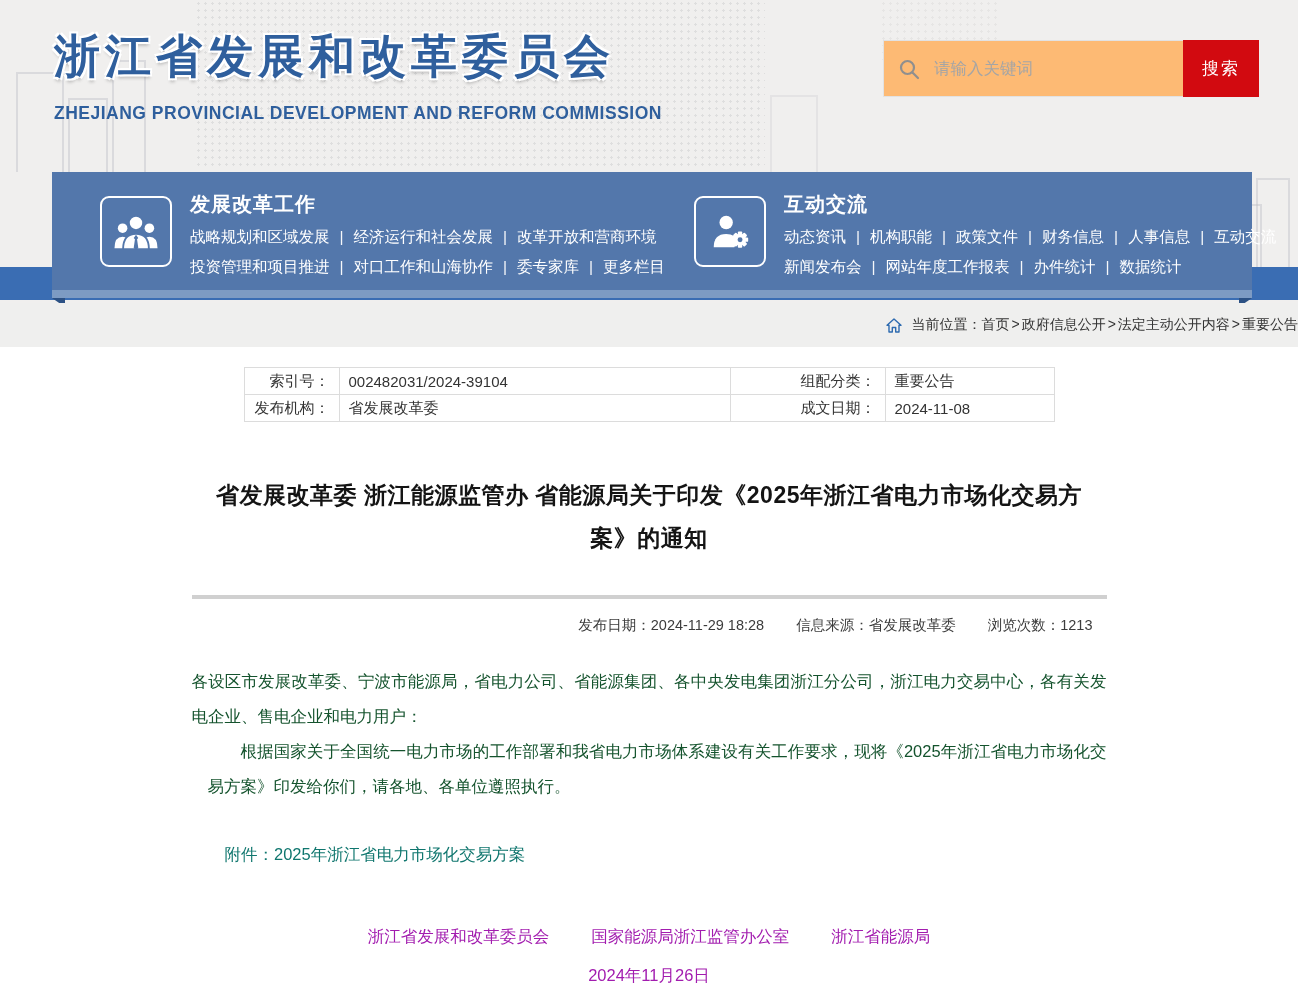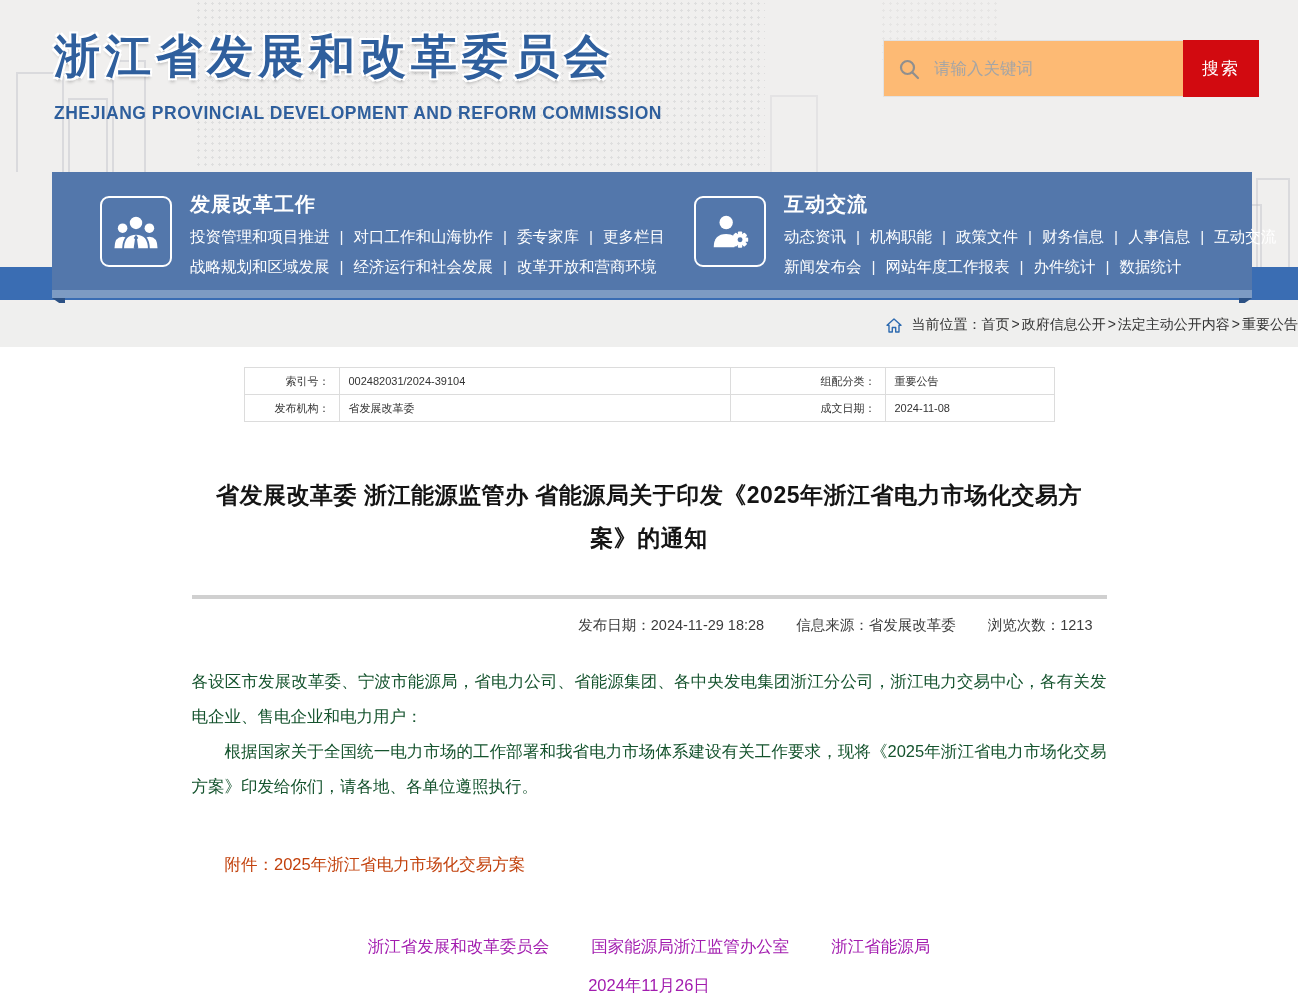--- a/index.html
+++ b/index.html
@@ -86,38 +86,38 @@
     padding-left:86px; font-size:14px; color:#333;justify-content:flex-end;
   }
   .breadcrumb .home { margin-right:9px; display:flex; align-items:center; }
   .crumb { color:#333; cursor:pointer; }
   .crumb:not(:last-child)::after { content:">"; margin:0 2px; color:#333; }
 
   
   .content { width:915px; margin:0 auto; }
   table.doc-info {
     width:810px; margin:20px auto 0; border-collapse:collapse;
-    font-size:11px; color:#333; table-layout:fixed;
+    font-size:15px; color:#333; table-layout:fixed;
   }
   table.doc-info td { border:1px solid #dcdcdc; height:27px; padding:0 9px; background:#fff; }
   td.lbl { text-align:right; color:#333; }
   td.val { text-align:left; }
 
   .title {
     margin:52px 8px 0; font-size:23px; font-weight:bold; color:#141414;
     text-align:center; line-height:1.85; letter-spacing:.5px;
   }
   .divider { margin-top:36px; height:4px; background:#d0d0d0; }
   .meta { margin-top:17px; text-align:right; font-size:14.5px; color:#3c3c3c; }
   .meta .grp { margin:0 14px; }
 
   .body { margin-top:29px; font-size:16.5px; color:#14532d; line-height:35px; text-align:justify; }
   .body p { margin:0; }
-  .body p.indent { text-indent:2em; }
-  .attachment { margin-top:50px; font-size:16.5px; color:#c2410c; text-indent:2em; }
+  .body p.indent { text-indent:2em;margin-left:16px; }
+  .attachment { margin-top:40px; font-size:16.5px; color:#0f766e; text-indent:2em; }
 
   .signature { margin-top:60px; text-align:center; font-size:16.5px; color:#a21caf; }
   .signature .org:not(:first-child) { margin-left:42px; }
   .signature .date { margin-top:17px; }
 </style>
 </head>
 <body>
 
 <div class="page">
 
@@ -164,24 +164,24 @@
             <circle cx="38" cy="19" r="5" fill="#fff"></circle>
             <path d="M29.5,40 q0,-12 8.5,-12 q8.5,0 8.5,12 z" fill="#fff"></path>
             <circle cx="24" cy="13.5" r="7.5" fill="#fff" stroke="#5377ab" stroke-width="2"></circle>
             <path d="M10.5,41 q0,-16 13.5,-16 q13.5,0 13.5,16 z" fill="#fff" stroke="#5377ab" stroke-width="2"></path>
             <path d="M24,26 l2.4,3.2 l-1.3,1.5 l1.3,9 l-2.4,2 l-2.4,-2 l1.3,-9 l-1.3,-1.5 z" fill="#5377ab"></path>
           </svg>
         </div>
         <div class="band-text">
           <div class="band-title">发展改革工作</div>
           <div class="band-row">
+            <span class="band-link">战略规划和区域发展</span><span class="band-link">经济运行和社会发展</span><span class="band-link">改革开放和营商环境</span>
+          </div>
+          <div class="band-row">
             <span class="band-link">投资管理和项目推进</span><span class="band-link">对口工作和山海协作</span><span class="band-link">委专家库</span><span class="band-link">更多栏目</span>
-          </div>
-          <div class="band-row">
-            <span class="band-link">战略规划和区域发展</span><span class="band-link">经济运行和社会发展</span><span class="band-link">改革开放和营商环境</span>
           </div>
         </div>
       </div>
 
       <div class="band-section second">
         <div class="icon-box">
           <svg width="44" height="44" viewBox="0 0 46 46">
             <circle cx="19" cy="13" r="7" fill="#fff"></circle>
             <path d="M6,39 q0,-14 13,-14 q10,0 12.5,8 l-4,6 z" fill="#fff"></path>
             <g>

